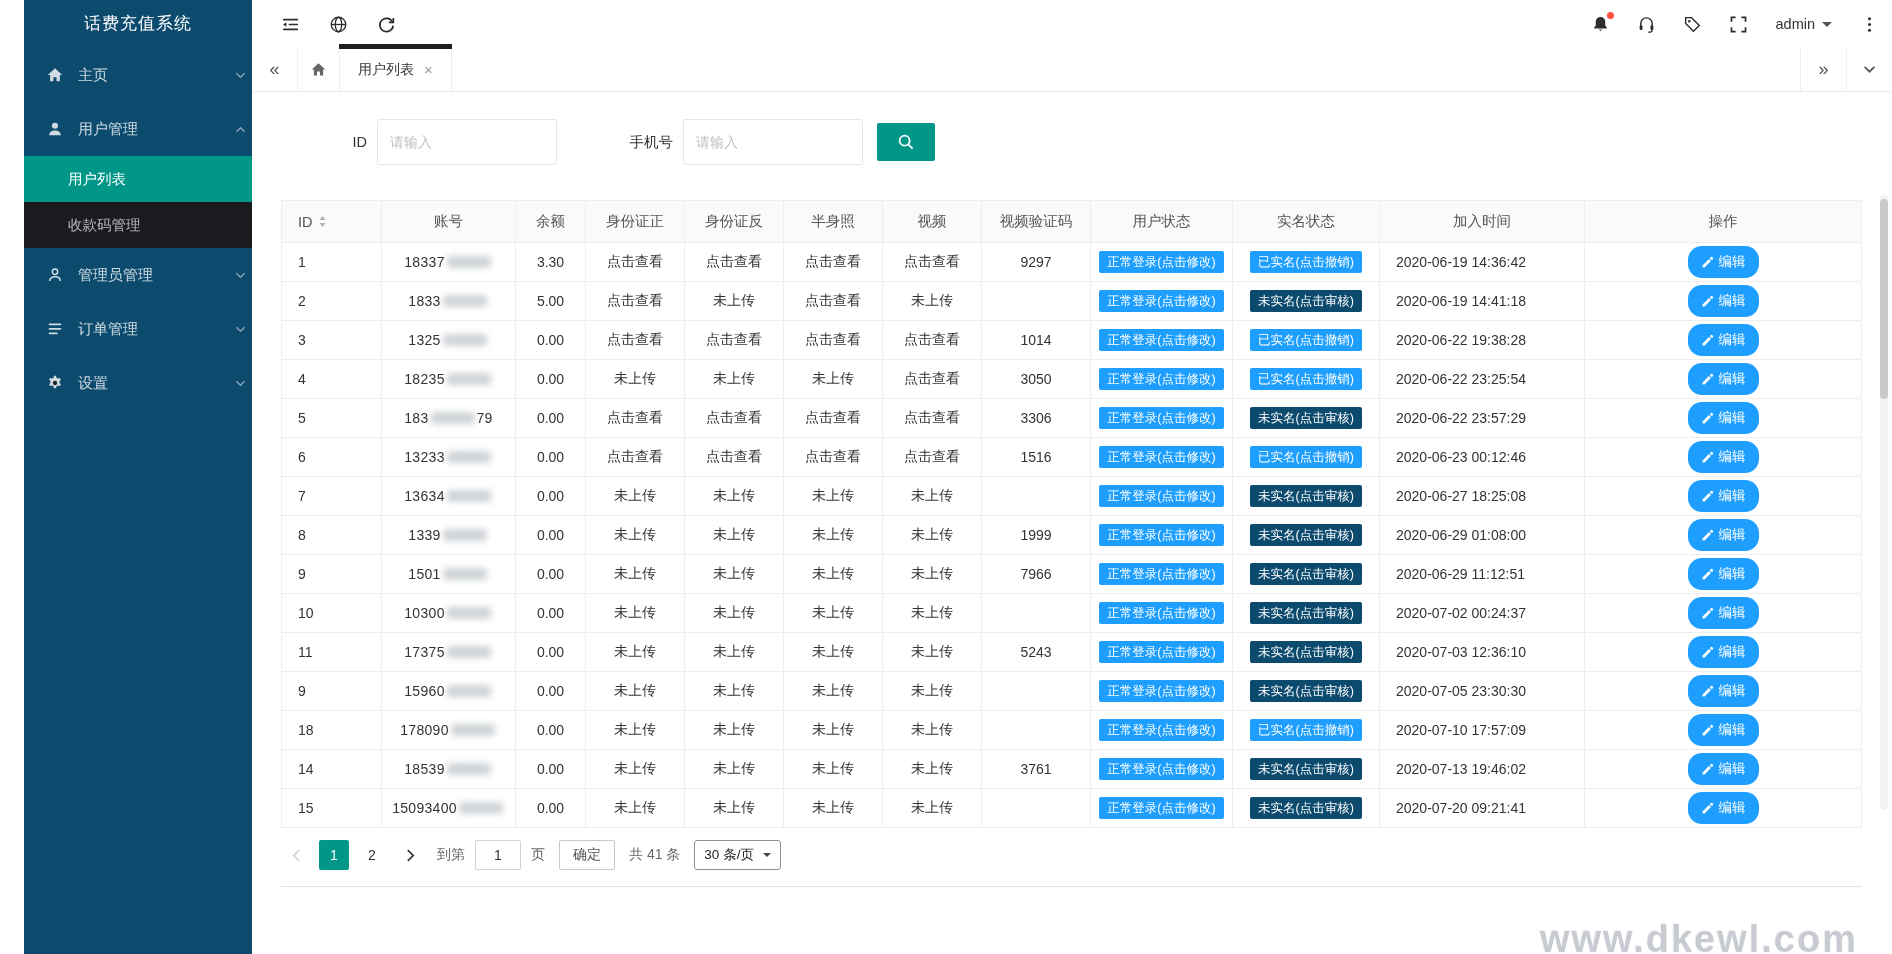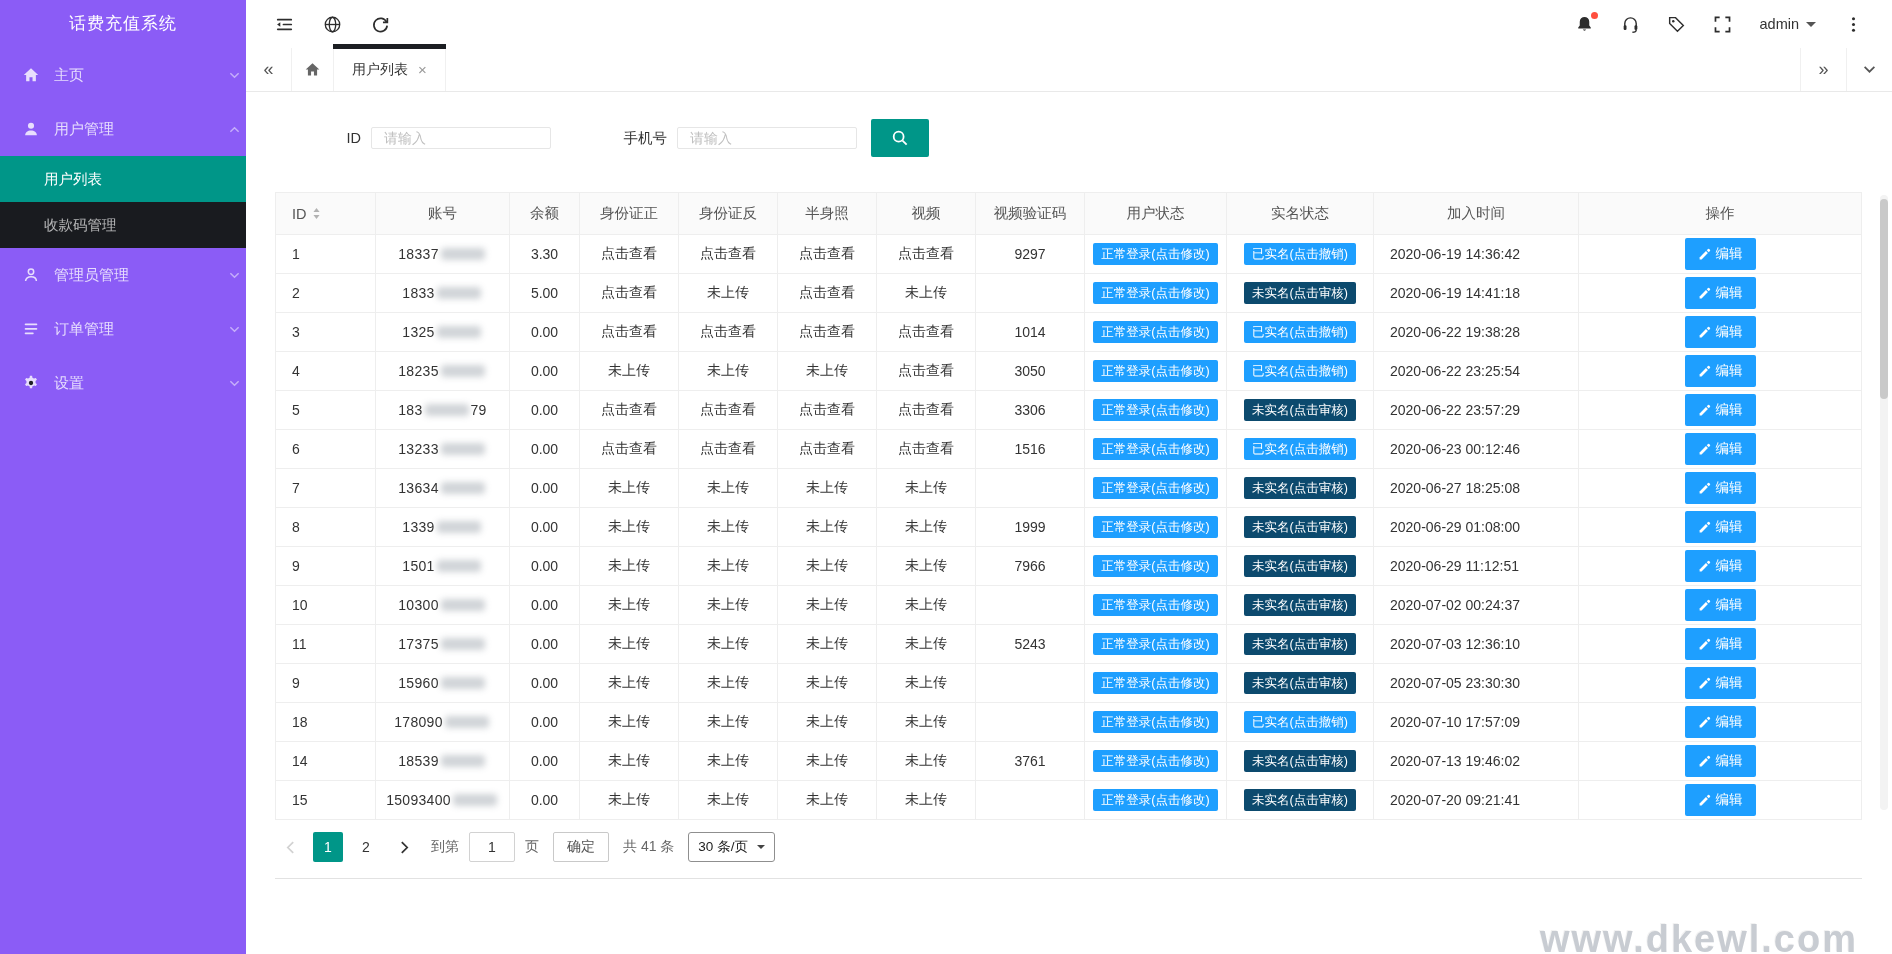--- a/index.html
+++ b/index.html
@@ -2,21 +2,21 @@
 <html><head>
 <meta charset="utf-8">
 <title>话费充值系统</title>
 <style>
   * { margin:0; padding:0; box-sizing:border-box; }
   html,body { width:1892px; height:954px; overflow:hidden;
     font-family:"Liberation Sans","DejaVu Sans",sans-serif; background:#fff; }
   body { display:flex; }
 
   
-  .sidebar { width:246px; height:100%; background:#8b5cf6; flex-shrink:0; }
+  .sidebar { width:228px; height:100%; background:#0c4a6e; flex-shrink:0;margin-left:24px; }
   .logo { height:48px; line-height:48px; text-align:center; color:#fff; font-size:17px; letter-spacing:1px; }
   .nav-item { height:54px; display:flex; align-items:center; padding:0 6px 0 22px;
     color:rgba(255,255,255,.78); font-size:15px; cursor:pointer; }
   .nav-icon { width:20px; height:20px; margin-right:12px; color:rgba(255,255,255,.8); display:flex; align-items:center; }
   .nav-icon svg { width:18px; height:18px; }
   .nav-label { flex:1; }
   .nav-caret { color:rgba(255,255,255,.5); display:flex; }
   .nav-caret svg { width:11px; height:11px; }
   .nav-caret.up { transform:rotate(180deg); }
   .submenu { background:#191b1f; }
@@ -25,21 +25,21 @@
   .sub-item.active { background:#009688; color:#fff; }
 
   
   .main { flex:1; display:flex; flex-direction:column; position:relative; height:100%; }
 
   .topbar { height:48px; display:flex; align-items:center; background:#fff; }
   .top-left { display:flex; align-items:center; height:100%; padding-left:14px; }
   .top-icon { width:48px; height:48px; display:flex; align-items:center; justify-content:center;
     color:#2d2d2d; cursor:pointer; position:relative; }
   .top-icon svg { width:19px; height:19px; }
-  .top-right { margin-left:auto; display:flex; align-items:center; height:100%; padding-right:16px; }
+  .top-right { margin-left:auto; display:flex; align-items:center; height:100%; padding-right:0; }
   .top-right .top-icon { width:46px; }
   .icon-holder { display:flex; }
   .red-dot { position:absolute; top:12px; right:10px; width:7px; height:7px; border-radius:50%; background:#ff4f3e; }
   .admin-box { display:flex; align-items:center; padding:0 14px; font-size:14.5px; color:#333; cursor:pointer; }
   .caret-down { width:0; height:0; border:5px solid transparent; border-top-color:#555; margin:6px 0 0 7px; }
 
   .tabbar { height:44px; border-bottom:1px solid #e9e9e9; display:flex; align-items:stretch; background:#fff; }
   .tab-nav-btn { width:46px; display:flex; align-items:center; justify-content:center;
     color:#555; font-size:18px; cursor:pointer; border-right:1px solid #f0f0f0; }
   .tab-home { width:42px; display:flex; align-items:center; justify-content:center; color:#666;
@@ -51,21 +51,21 @@
   .tab-close { margin-left:10px; color:#999; font-size:15px; }
   .tab-right { margin-left:auto; display:flex; }
   .tab-right .tab-nav-btn { border-left:1px solid #f0f0f0; border-right:none; }
   .tab-nav-btn.down svg { width:13px; height:13px; }
 
   .content { flex:1; position:relative; background:#fff; }
 
   .search-row { display:flex; align-items:center; margin:27px 0 35px 29px; }
   .form-label { min-width:96px; text-align:right; padding-right:10px; font-size:14.5px; color:#333; }
   .form-label.wide { min-width:126px; }
-  .form-input { width:180px; height:22px; border:1px solid #e6e6e6; border-radius:2px;
+  .form-input { width:180px; height:46px; border:1px solid #e6e6e6; border-radius:2px;
     padding:0 12px; font-size:14px; color:#333; outline:none; }
   .form-input::placeholder { color:#bfbfbf; }
   .search-btn { width:58px; height:38px; background:#009688; border:none; border-radius:2px;
     margin-left:14px; display:flex; align-items:center; justify-content:center; cursor:pointer; }
   .search-btn svg { width:18px; height:18px; }
 
   .table-wrap { margin:0 30px 0 29px; }
   table { width:100%; border-collapse:collapse; table-layout:fixed; }
   th, td { border:1px solid #eee; white-space:nowrap; overflow:hidden; }
   th { height:42px; background:#fafafa; font-weight:400; color:#555; font-size:14.5px; text-align:center; position:relative; }
@@ -76,21 +76,21 @@
   .acct-visible { letter-spacing:.3px; }
   .smudge { display:inline-block; width:44px; height:12px; margin:0 2px; vertical-align:-1px;
     background:#98a0a8; opacity:.45; filter:blur(3px); border-radius:3px; }
   .doc-view, .doc-none { color:#333; }
   .doc-view { cursor:pointer; }
   .badge { display:inline-block; padding:5px 8px; border-radius:2px; font-size:12.5px; line-height:1;
     color:#fff; cursor:pointer; white-space:nowrap; }
   .badge.blue { background:#1E9FFF; }
   .badge.orange { background:#0c4a6e; }
   .edit-btn { display:inline-flex; align-items:center; gap:5px; background:#1E9FFF; color:#fff;
-    border:none; border-radius:2px; padding:7px 13px; font-size:13.5px; cursor:pointer; }
+    border:none; border-radius:14px; padding:7px 13px; font-size:13.5px; cursor:pointer; }
   .pencil { display:flex; }
   .pencil svg { width:13px; height:13px; }
 
   .pager { display:flex; align-items:center; margin:12px 0 0 29px; font-size:14px; color:#333; }
   .pages { display:inline-flex; }
   .page-btn { min-width:30px; height:30px; display:inline-flex; align-items:center; justify-content:center;
     margin-right:8px; color:#333; cursor:pointer; text-decoration:none; border-radius:2px; }
   .page-btn svg { width:9px; height:13px; }
   .page-btn.disabled { color:#d2d2d2; }
   .page-btn.active { background:#009688; color:#fff; }

